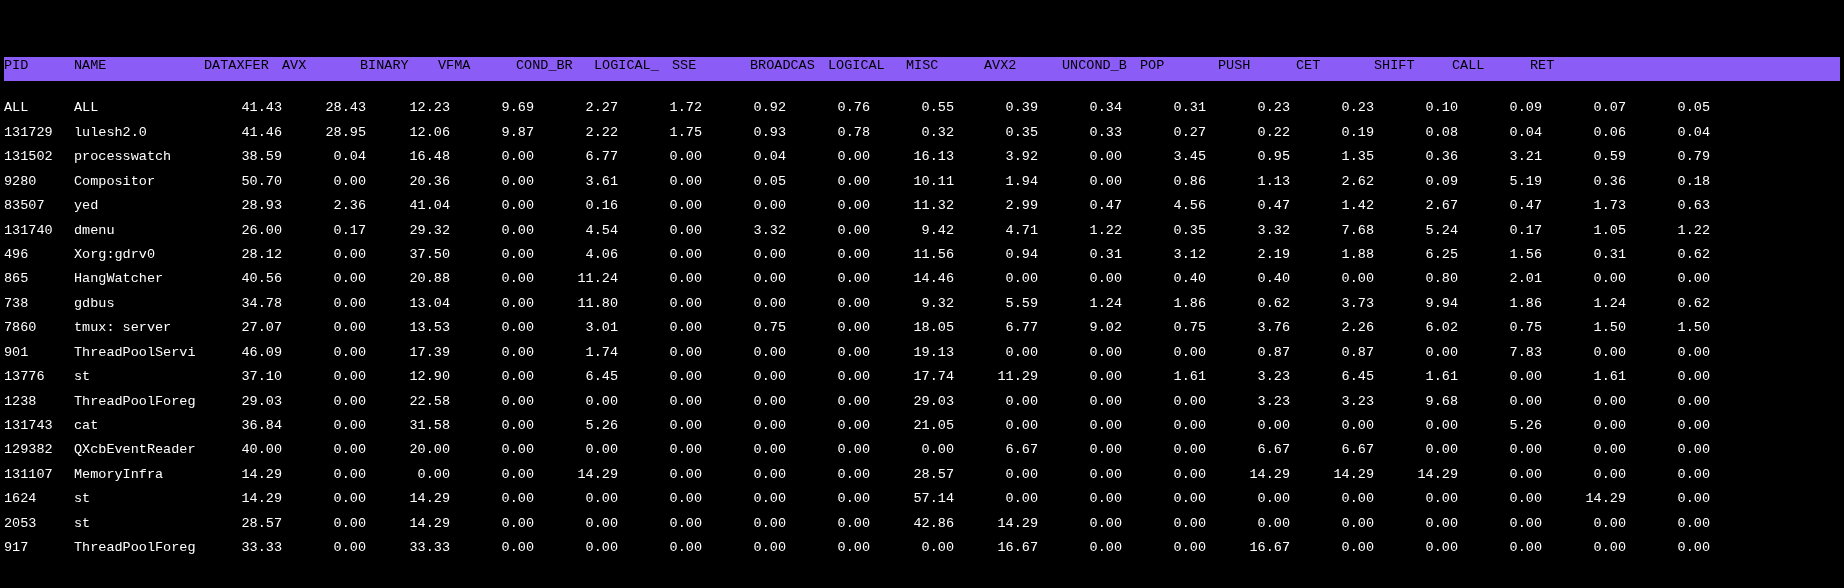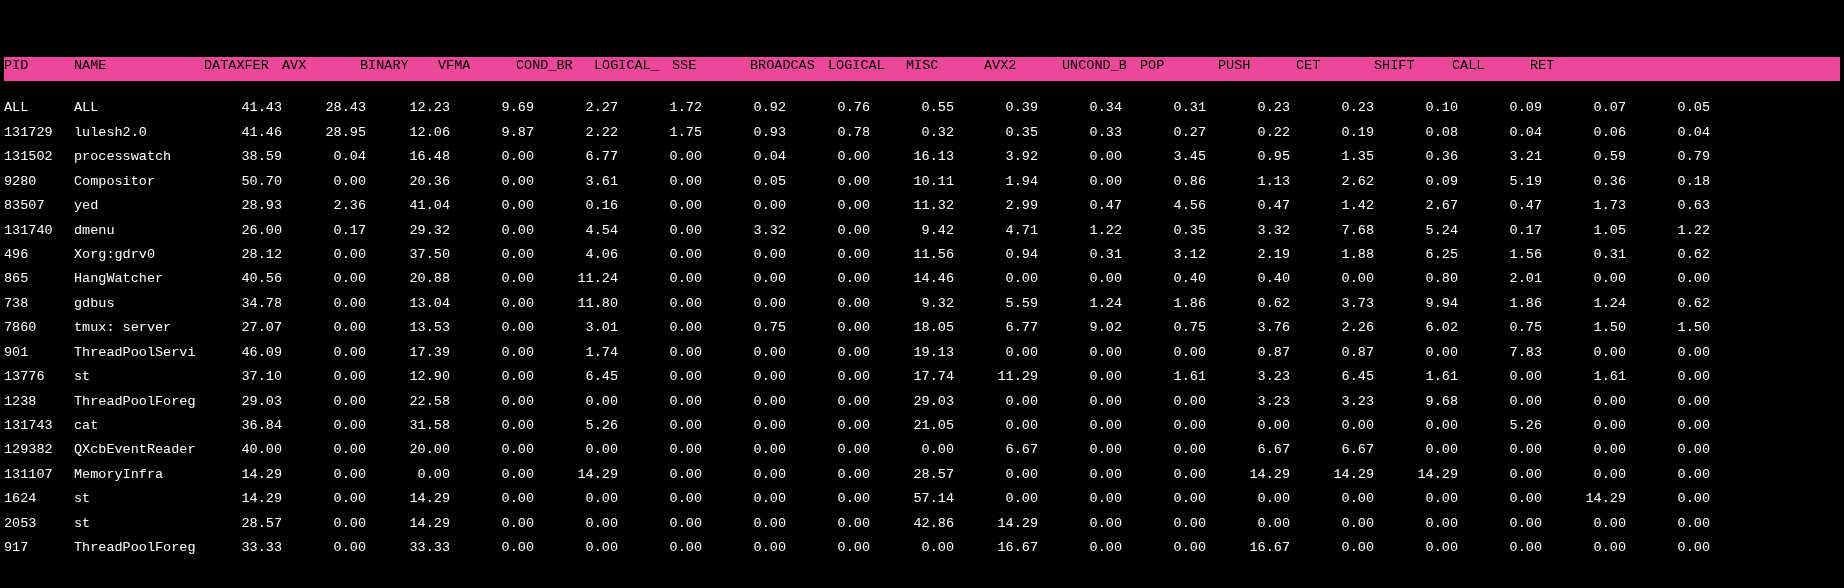--- a/index.html
+++ b/index.html
@@ -12,21 +12,21 @@
     line-height: 1.35;
     white-space: pre;
     overflow: hidden;
     width: 1844px;
     height: 588px;
   }
   .term {
     padding: 2px 4px;
   }
   .hdr {
-    background: #ec4899;
+    background: #8b5cf6;
     color: #000;
   }
   .row span, .hdr span {
     display: inline-block;
     overflow: hidden;
   }
   
   .c-pid   { width: 70px;  text-align: left;  }
   .c-name  { width: 130px; text-align: left;  }
   .c-num   { width: 78px;  text-align: right; padding-right: 6px; }

